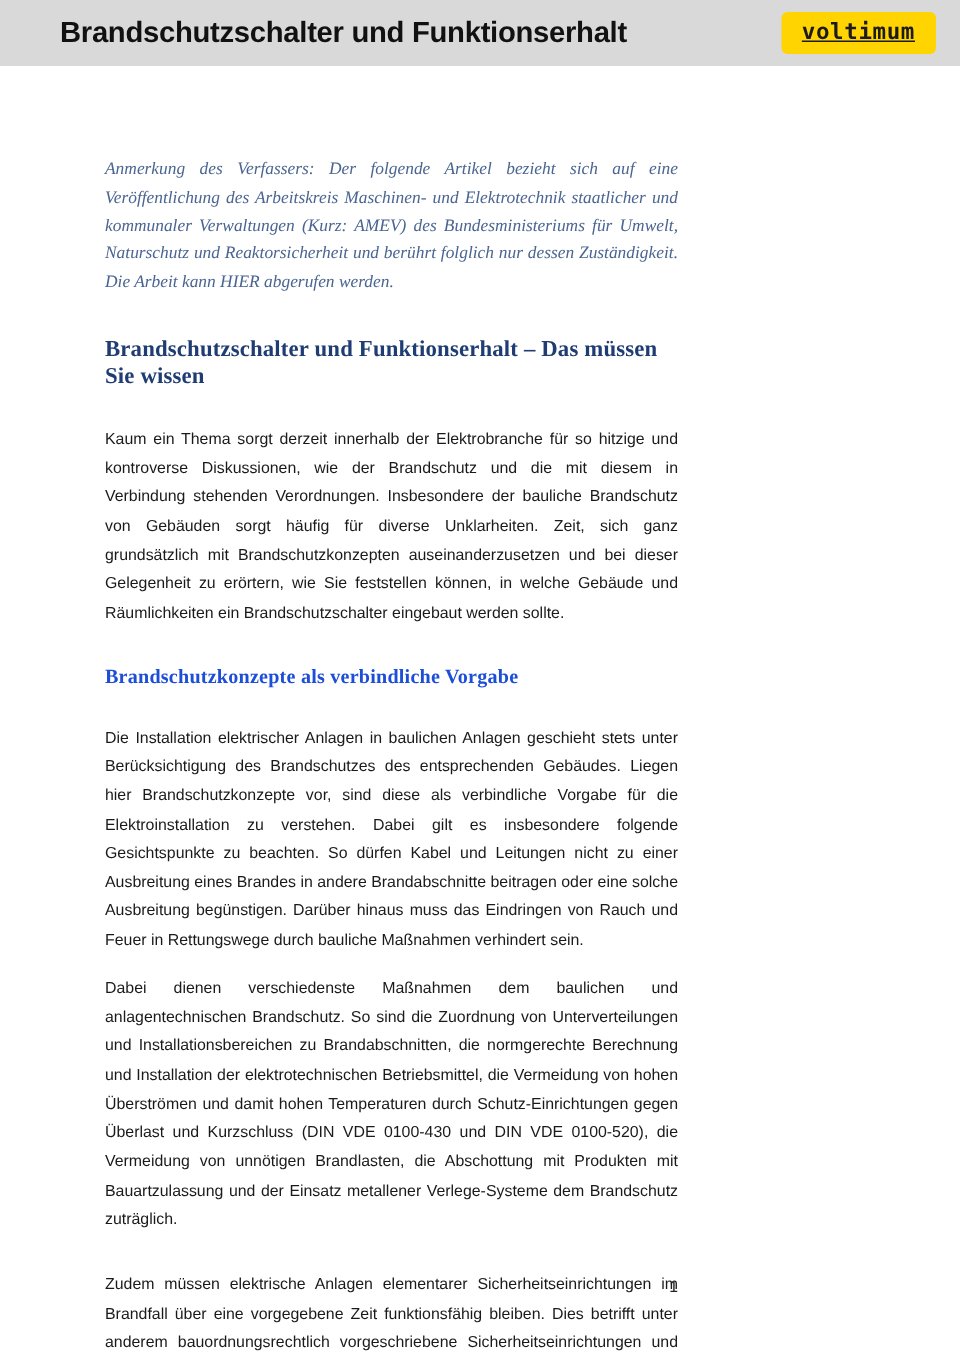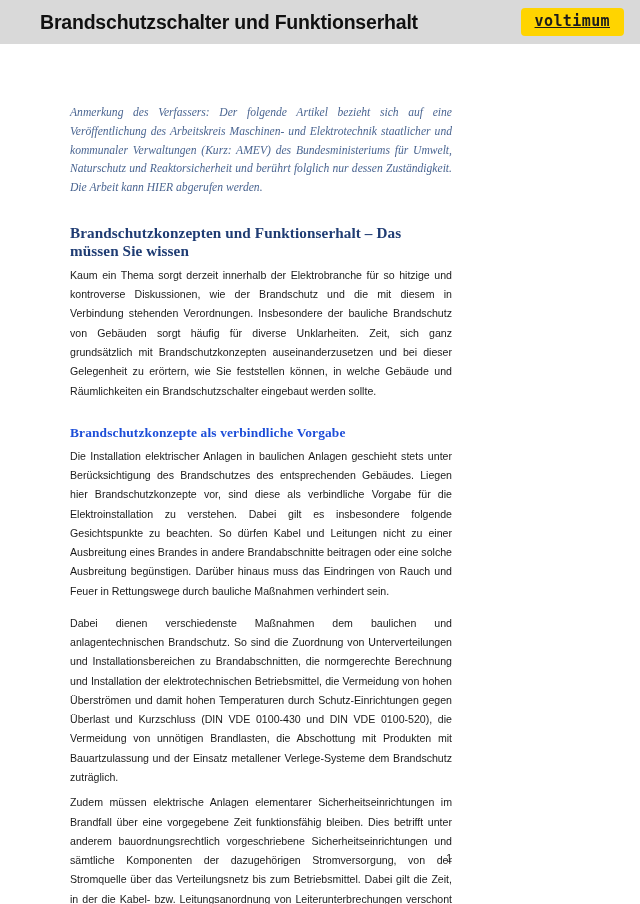--- a/index.html
+++ b/index.html
@@ -83,21 +83,21 @@
   h2.doc-h2 {
     margin: 24px 0 0 0;
     font-family: "Liberation Serif", serif;
     font-size: 13.4px;
     font-weight: bold;
     color: #1d4ed8;
     letter-spacing: 0.15px;
   }
 
   p.body {
-    margin: 6px 0 0 0;
+    margin: 24px 0 0 0;
     font-family: "Liberation Sans", sans-serif;
     font-size: 10.6px;
     line-height: 1.82;
     color: #1a1a1a;
     text-align: justify;
     text-justify: inter-word;
   }
 
   p.body.tight { margin-top: 13px; }
 
@@ -140,21 +140,21 @@
 
 <div class="header-band">
   <div class="header-title">Brandschutzschalter und Funktionserhalt</div>
   <div class="logo-badge">voltimum</div>
 </div>
 
 <div class="page">
 
   <div class="note">Anmerkung des Verfassers: Der folgende Artikel bezieht sich auf eine Veröffentlichung des Arbeitskreis Maschinen- und Elektrotechnik staatlicher und kommunaler Verwaltungen (Kurz: AMEV) des Bundesministeriums für Umwelt, Naturschutz und Reaktorsicherheit und berührt folglich nur dessen Zuständigkeit. Die Arbeit kann HIER abgerufen werden.</div>
 
-  <h1 class="doc-h1">Brandschutzkonzepten und Funktionserhalt – Das müssen Sie wissen</h1>
+  <h1 class="doc-h1">Brandschutzschalter und Funktionserhalt – Das müssen Sie wissen</h1>
 
   <p class="body">Kaum ein Thema sorgt derzeit innerhalb der Elektrobranche für so hitzige und kontroverse Diskussionen, wie der Brandschutz und die mit diesem in Verbindung stehenden Verordnungen. Insbesondere der bauliche Brandschutz von Gebäuden sorgt häufig für diverse Unklarheiten. Zeit, sich ganz grundsätzlich mit Brandschutzkonzepten auseinanderzusetzen und bei dieser Gelegenheit zu erörtern, wie Sie feststellen können, in welche Gebäude und Räumlichkeiten ein Brandschutzschalter eingebaut werden sollte.</p>
 
   <h2 class="doc-h2">Brandschutzkonzepte als verbindliche Vorgabe</h2>
   <p class="body">Die Installation elektrischer Anlagen in baulichen Anlagen geschieht stets unter Berücksichtigung des Brandschutzes des entsprechenden Gebäudes. Liegen hier Brandschutzkonzepte vor, sind diese als verbindliche Vorgabe für die Elektroinstallation zu verstehen. Dabei gilt es insbesondere folgende Gesichtspunkte zu beachten. So dürfen Kabel und Leitungen nicht zu einer Ausbreitung eines Brandes in andere Brandabschnitte beitragen oder eine solche Ausbreitung begünstigen. Darüber hinaus muss das Eindringen von Rauch und Feuer in Rettungswege durch bauliche Maßnahmen verhindert sein.</p>
   <p class="body tight">Dabei dienen verschiedenste Maßnahmen dem baulichen und anlagentechnischen Brandschutz. So sind die Zuordnung von Unterverteilungen und Installationsbereichen zu Brandabschnitten, die normgerechte Berechnung und Installation der elektrotechnischen Betriebsmittel, die Vermeidung von hohen Überströmen und damit hohen Temperaturen durch Schutz-Einrichtungen gegen Überlast und Kurzschluss (DIN VDE 0100-430 und DIN VDE 0100-520), die Vermeidung von unnötigen Brandlasten, die Abschottung mit Produkten mit Bauartzulassung und der Einsatz metallener Verlege-Systeme dem Brandschutz zuträglich.</p>
 
   <p class="body">Zudem müssen elektrische Anlagen elementarer Sicherheitseinrichtungen im Brandfall über eine vorgegebene Zeit funktionsfähig bleiben. Dies betrifft unter anderem bauordnungsrechtlich vorgeschriebene Sicherheitseinrichtungen und sämtliche Komponenten der dazugehörigen Stromversorgung, von der Stromquelle über das Verteilungsnetz bis zum Betriebsmittel. Dabei gilt die Zeit, in der die Kabel- bzw. Leitungsanordnung von Leiterunterbrechungen verschont bleiben, als Kennzeichnung für die geprüften Kabel und Leitungen.</p>
 
   <ul class="doc-list">

